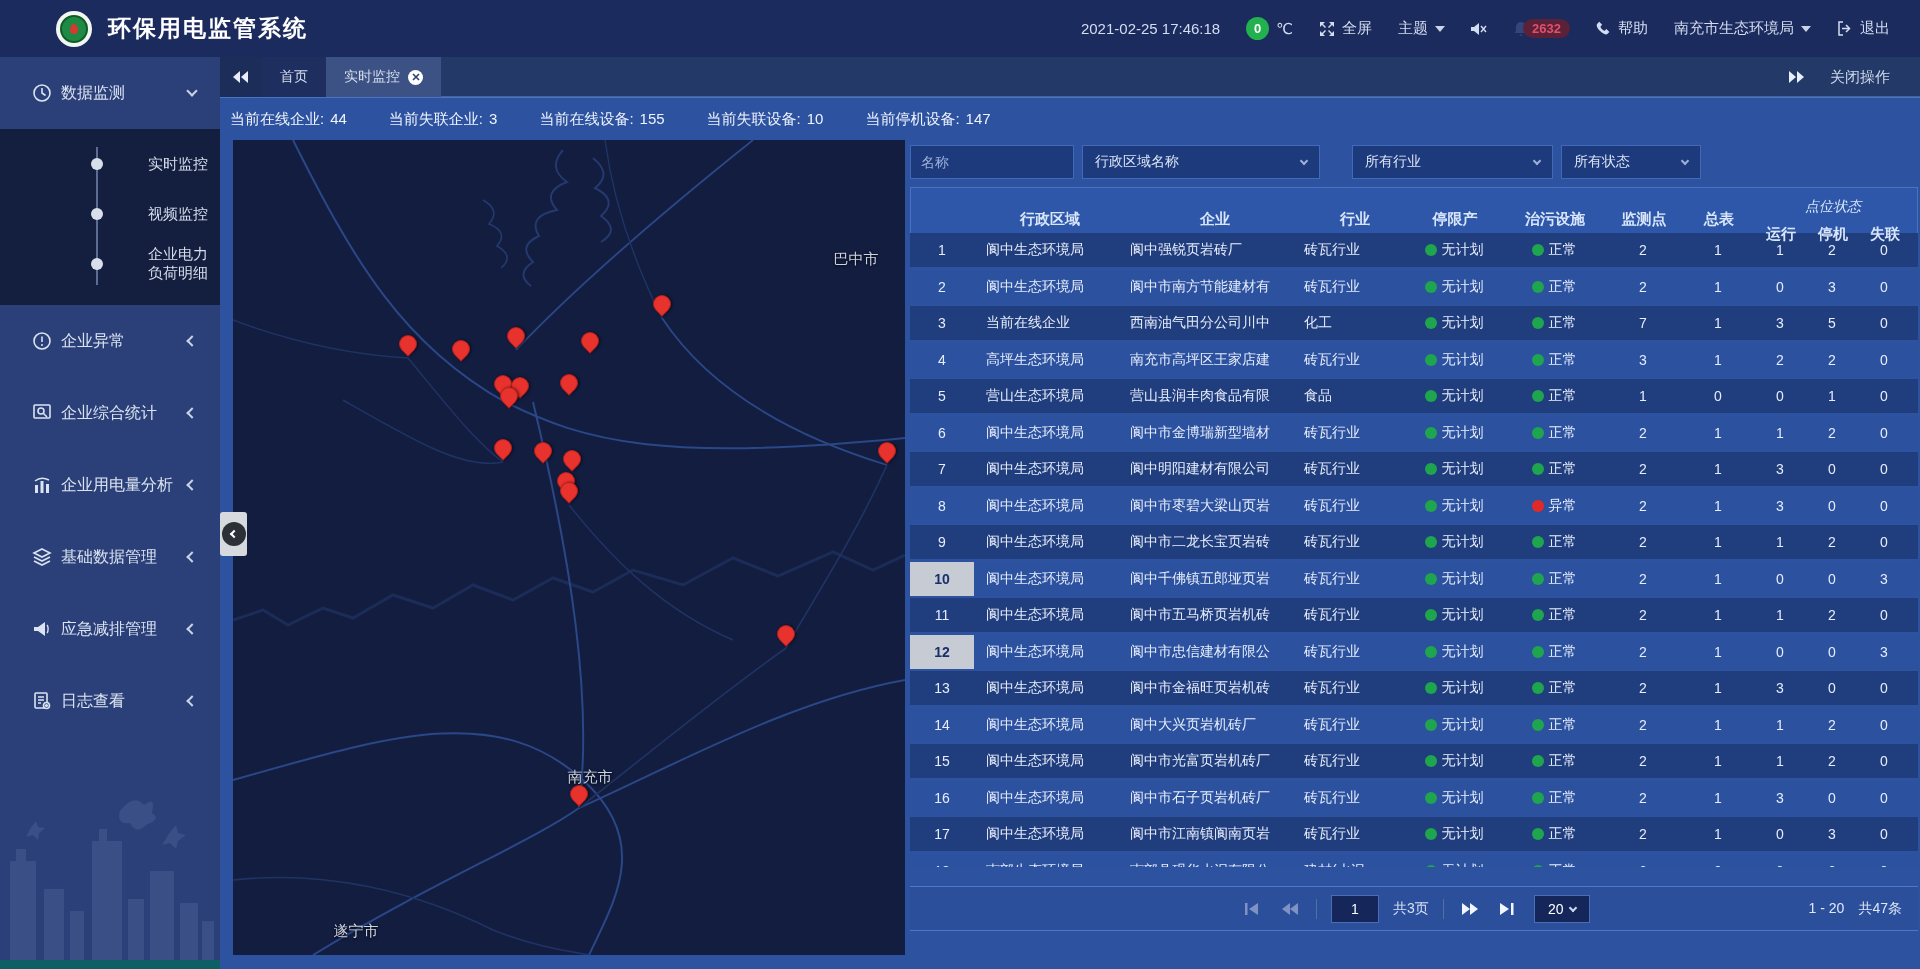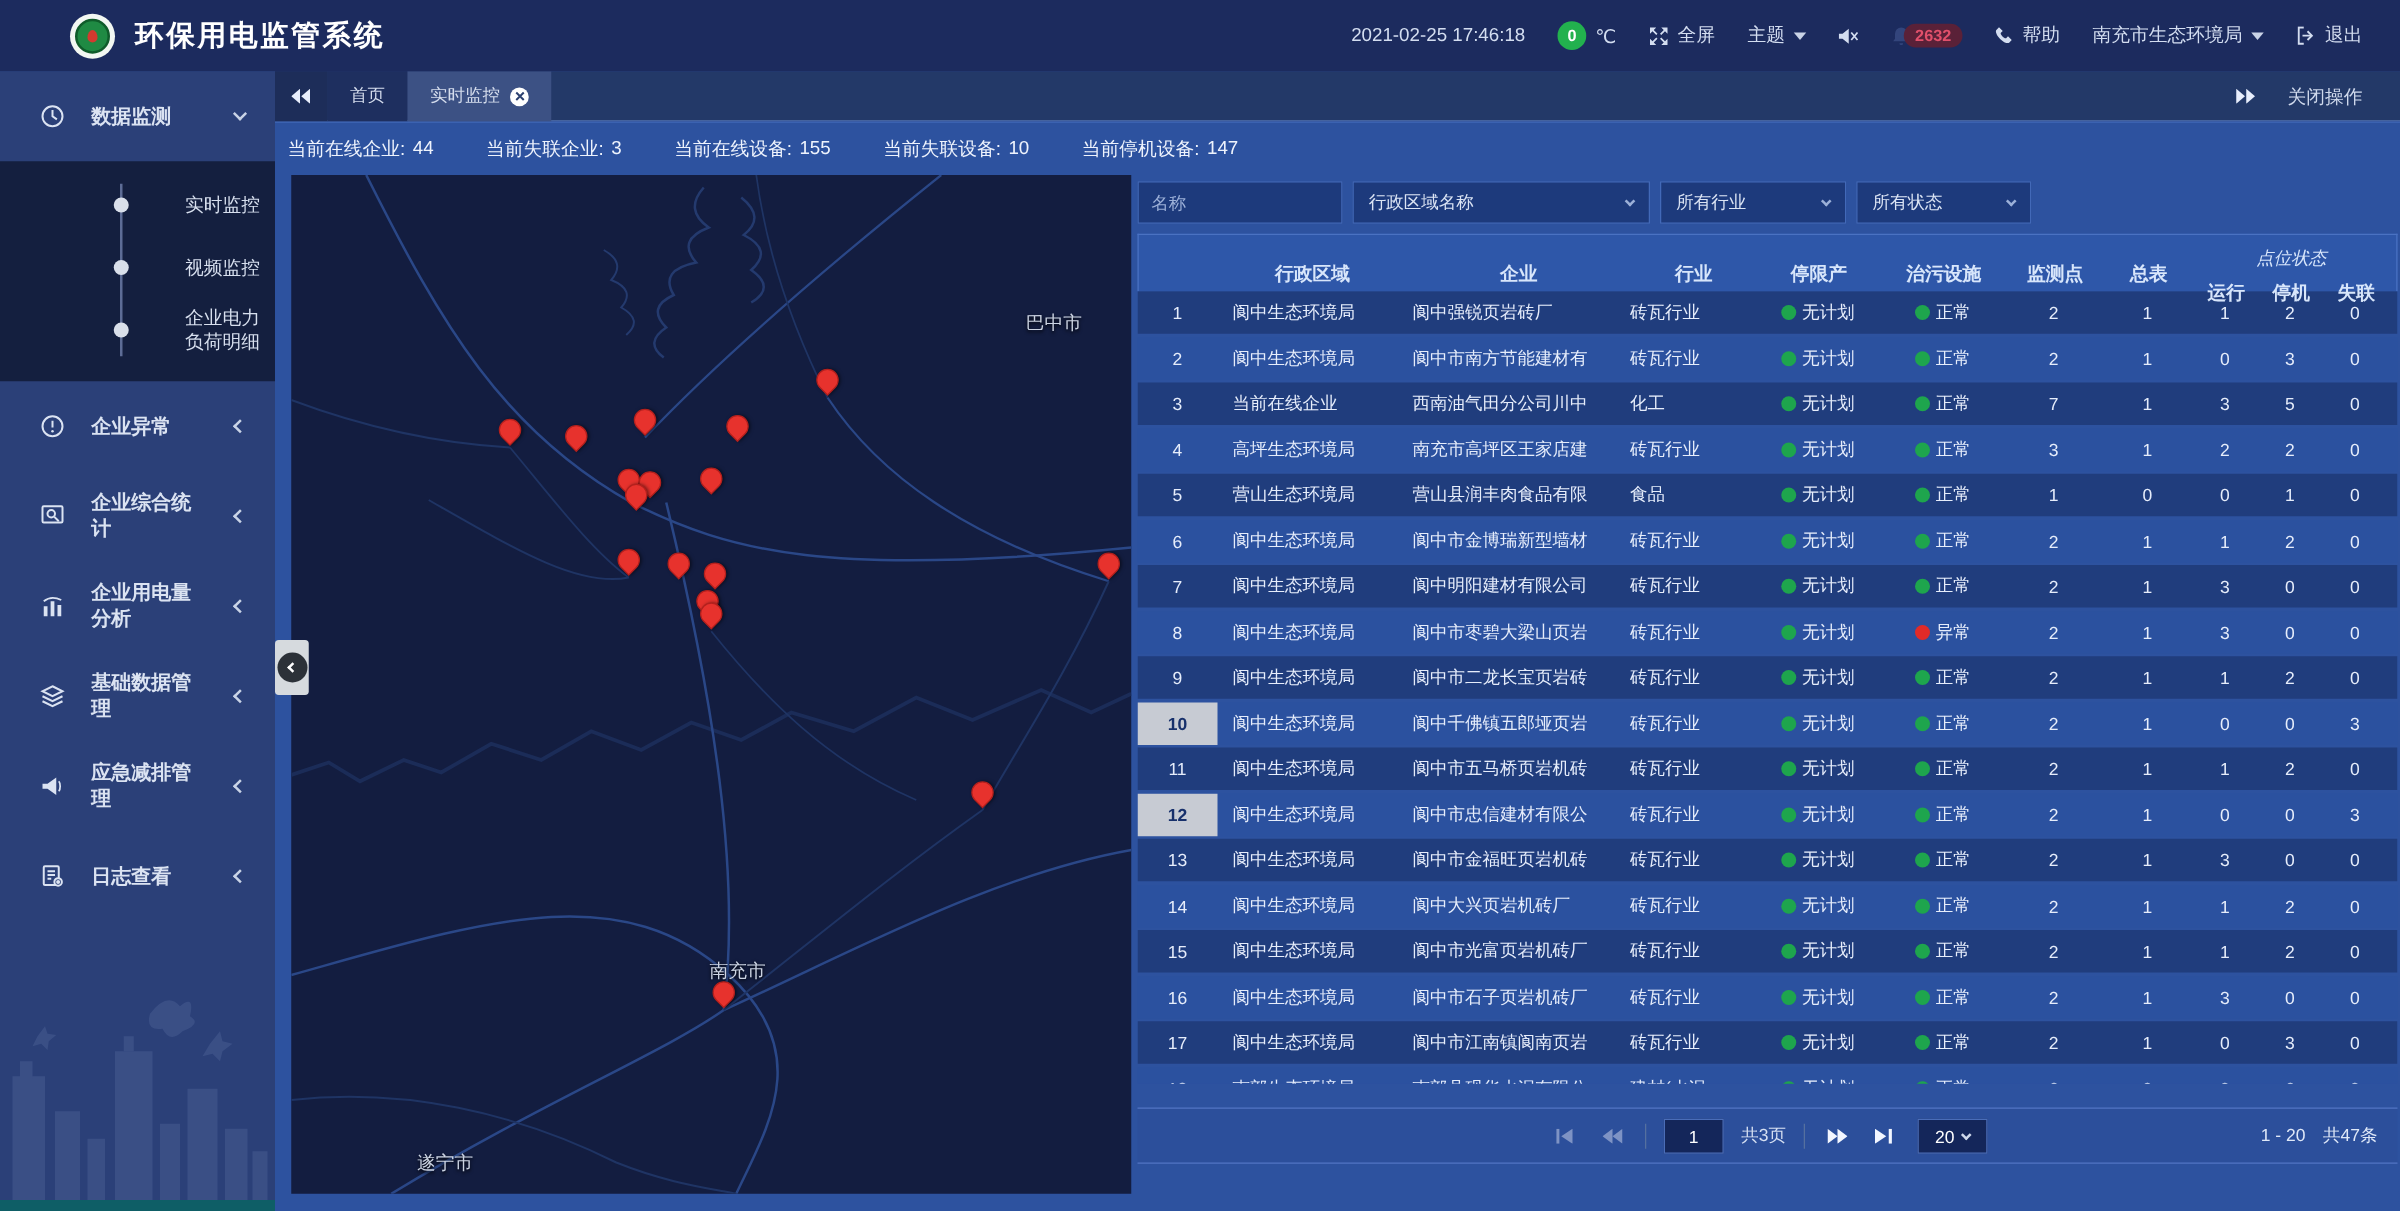--- a/index.html
+++ b/index.html
@@ -25,22 +25,22 @@
     font-size:13px;font-weight:bold;margin-left:-6px;}
   .chev{display:inline-block;width:8px;height:8px;border-right:2px solid #c9d3e6;border-bottom:2px solid #c9d3e6;}
   .chev.down{transform:rotate(45deg);margin-top:-4px;}
   .chev.left{transform:rotate(135deg);}
   .chev.sm{width:6px;height:6px;}
   .caret{display:inline-block;width:0;height:0;border-left:5px solid transparent;
     border-right:5px solid transparent;border-top:6px solid #c9d3e6;}
 
   
   .sidebar{position:absolute;left:0;top:57px;width:220px;height:912px;background:#2b4078;z-index:20;overflow:hidden;}
-  .menu-item{height:72px;display:flex;align-items:center;padding:0 24px 0 32px;gap:21px;
-    font-size:16px;color:#dbe3f2;cursor:pointer;font-weight:bold;}
+  .menu-item{height:72px;display:flex;align-items:center;padding:0 24px 0 32px;gap:9px;
+    font-size:16px;color:#dbe3f2;cursor:pointer;}
   .menu-item .micon{width:20px;height:20px;flex:0 0 20px;display:flex;align-items:center;justify-content:center;}
   .menu-item .mlabel{flex:1;}
   .submenu{background:#141f3f;position:relative;padding:10px 0 16px 0;}
   .subrail{position:absolute;left:96px;top:18px;bottom:20px;width:2px;background:#5d6c96;}
   .submenu-item{position:relative;height:50px;display:flex;align-items:center;padding-left:148px;
     font-size:15px;color:#d7dfee;cursor:pointer;}
   .subdot{position:absolute;left:91px;top:50%;margin-top:-6px;width:12px;height:12px;border-radius:50%;
     background:#d9dfea;}
   .skyline{position:absolute;left:0;bottom:8px;width:220px;height:190px;opacity:.6;}
   .sidebar-bottom-strip{position:absolute;left:0;bottom:0;width:220px;height:9px;background:#0e5e66;}
@@ -79,21 +79,21 @@
 
   
   .panel{position:absolute;left:910px;top:145px;width:1008px;height:786px;z-index:6;}
   .filterrow{display:flex;gap:8px;height:34px;}
   .f-input{width:164px;height:34px;background:#1d3a7c;border:1px solid #4269b8;color:#dbe4f4;
     font-size:14px;padding:0 10px;outline:none;font-family:inherit;}
   .f-input::placeholder{color:#9cb0d8;}
   .f-select{height:34px;background:#1d3a7c;border:1px solid #4269b8;color:#dbe4f4;font-size:14px;
     display:flex;align-items:center;justify-content:space-between;padding:0 12px;cursor:pointer;}
   .f-select .chev{border-color:#9cb0d8;margin-top:-3px;}
-  .w238{width:238px;} .w173{width:149px;} .w120{width:140px;}
+  .w238{width:238px;} .w173{width:201px;margin-left:24px;} .w120{width:140px;}
 
   .grid{display:grid;grid-template-columns:64px 150px 180px 100px 100px 100px 78px 72px 52px 52px 52px;}
   .thead{margin-top:8px;height:46px;background:#2e57a9;grid-template-rows:30px 32px;
     border:1px solid #4a72c2;border-bottom:none;color:#d8e6fb;font-size:15px;}
   .th{grid-row:1/3;display:flex;align-items:center;justify-content:center;font-weight:bold;}
   .th-group{grid-column:9/12;grid-row:1;display:flex;align-items:flex-end;justify-content:center;
     font-style:italic;font-weight:normal;font-size:14px;padding-bottom:2px;}
   .th-sub{grid-row:2;display:flex;align-items:center;justify-content:center;font-weight:bold;}
 
   .rows{height:634px;overflow:hidden;}
@@ -388,21 +388,21 @@
       <path d="M110 260 C 180 300, 230 330, 270 322" stroke="#1f3464" stroke-width="1.6"></path>
       <path d="M0 180 C 80 210, 140 216, 175 218" stroke="#1f3464" stroke-width="1.6"></path>
       <path d="M175 218 C 210 260, 240 300, 270 322" stroke="#1f3464" stroke-width="1.4"></path>
       <path d="M553 508 C 480 560, 420 610, 346 668" stroke="#1f3464" stroke-width="1.6"></path>
       <path d="M0 740 C 90 730, 180 750, 260 790 C 300 806, 330 810, 356 815" stroke="#1f3464" stroke-width="1.6"></path>
       <path d="M429 178 C 400 120, 380 60, 372 0" stroke="#1f3464" stroke-width="1.4"></path>
       <path d="M336 365 C 380 420, 430 470, 500 500" stroke="#1f3464" stroke-width="1.4"></path>
     </g>
   </svg>
 
-    <div class="map-label" style="left: 610px; top: 119px;">
+    <div class="map-label" style="left: 623px; top: 119px;">
       <span>巴中市</span>
     </div>
 
     <div class="map-label" style="left: 357px; top: 637px;">
       <span>南充市</span>
     </div>
 
     <div class="map-label" style="left: 123px; top: 791px;">
       <span>遂宁市</span>
     </div>

